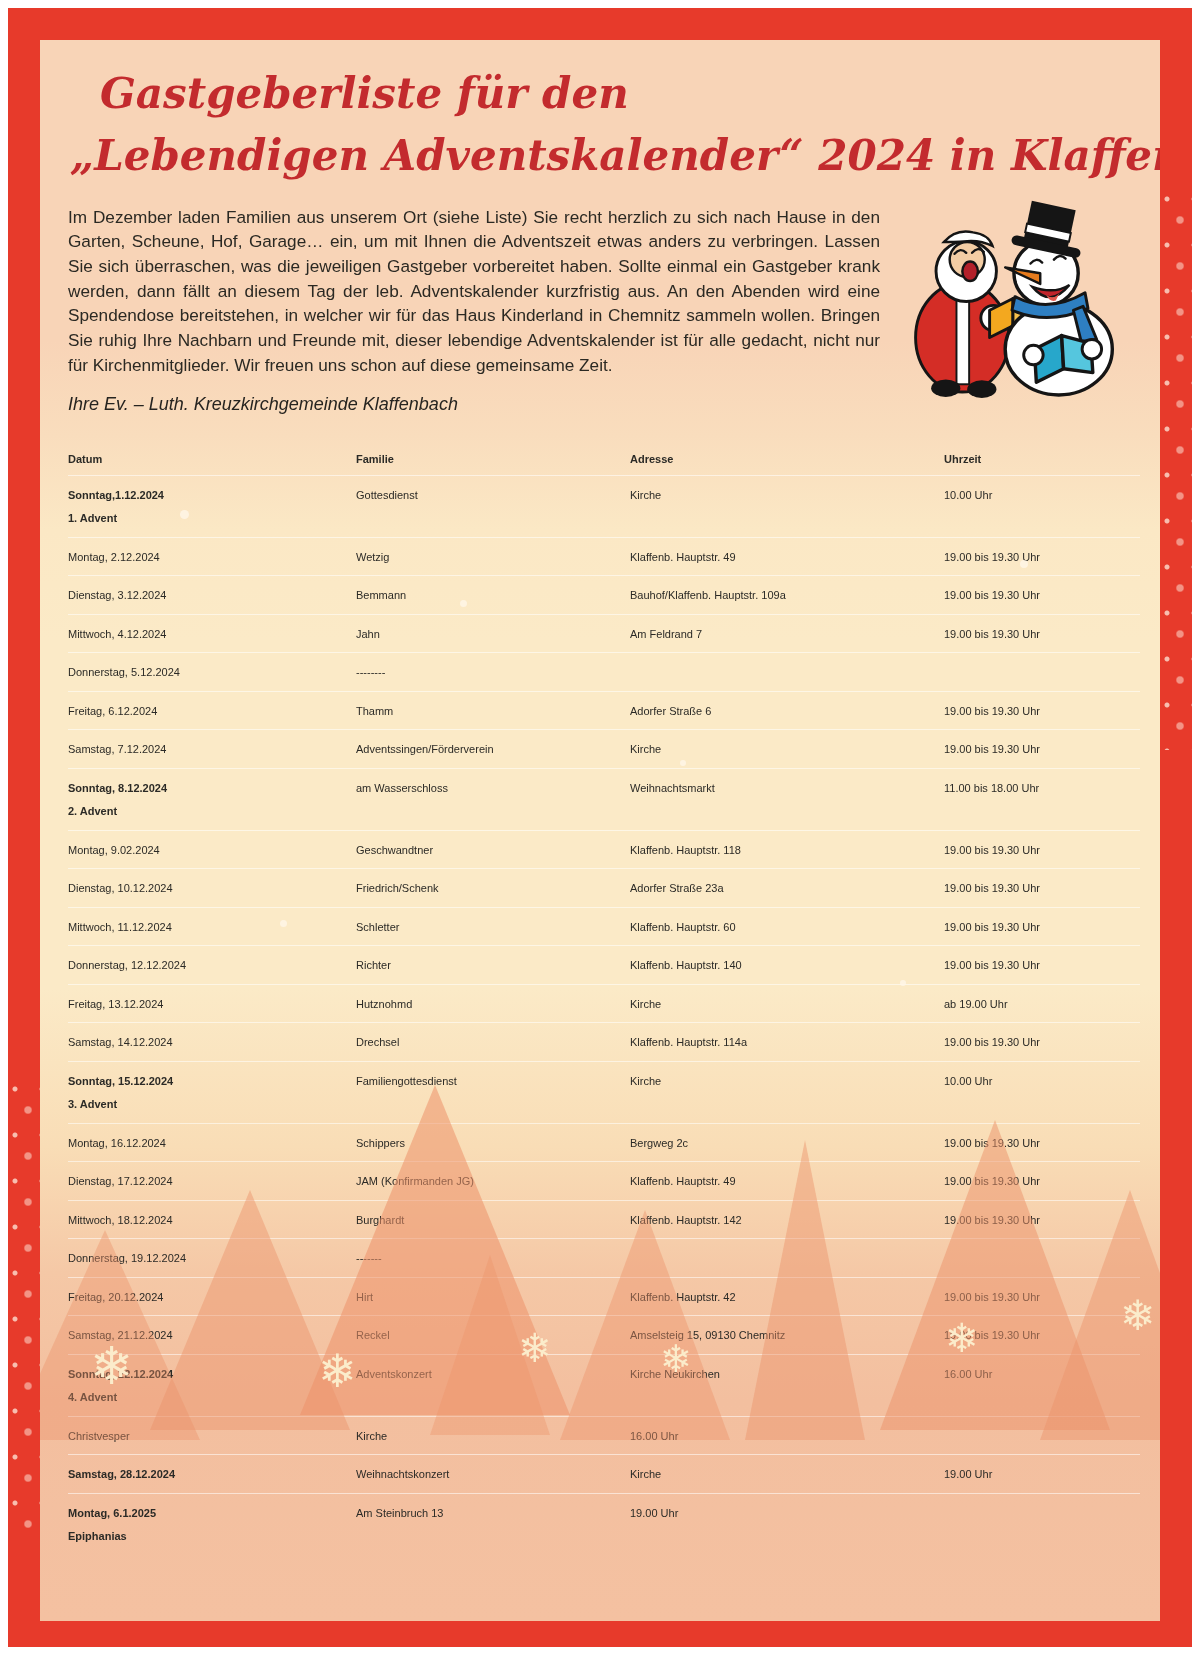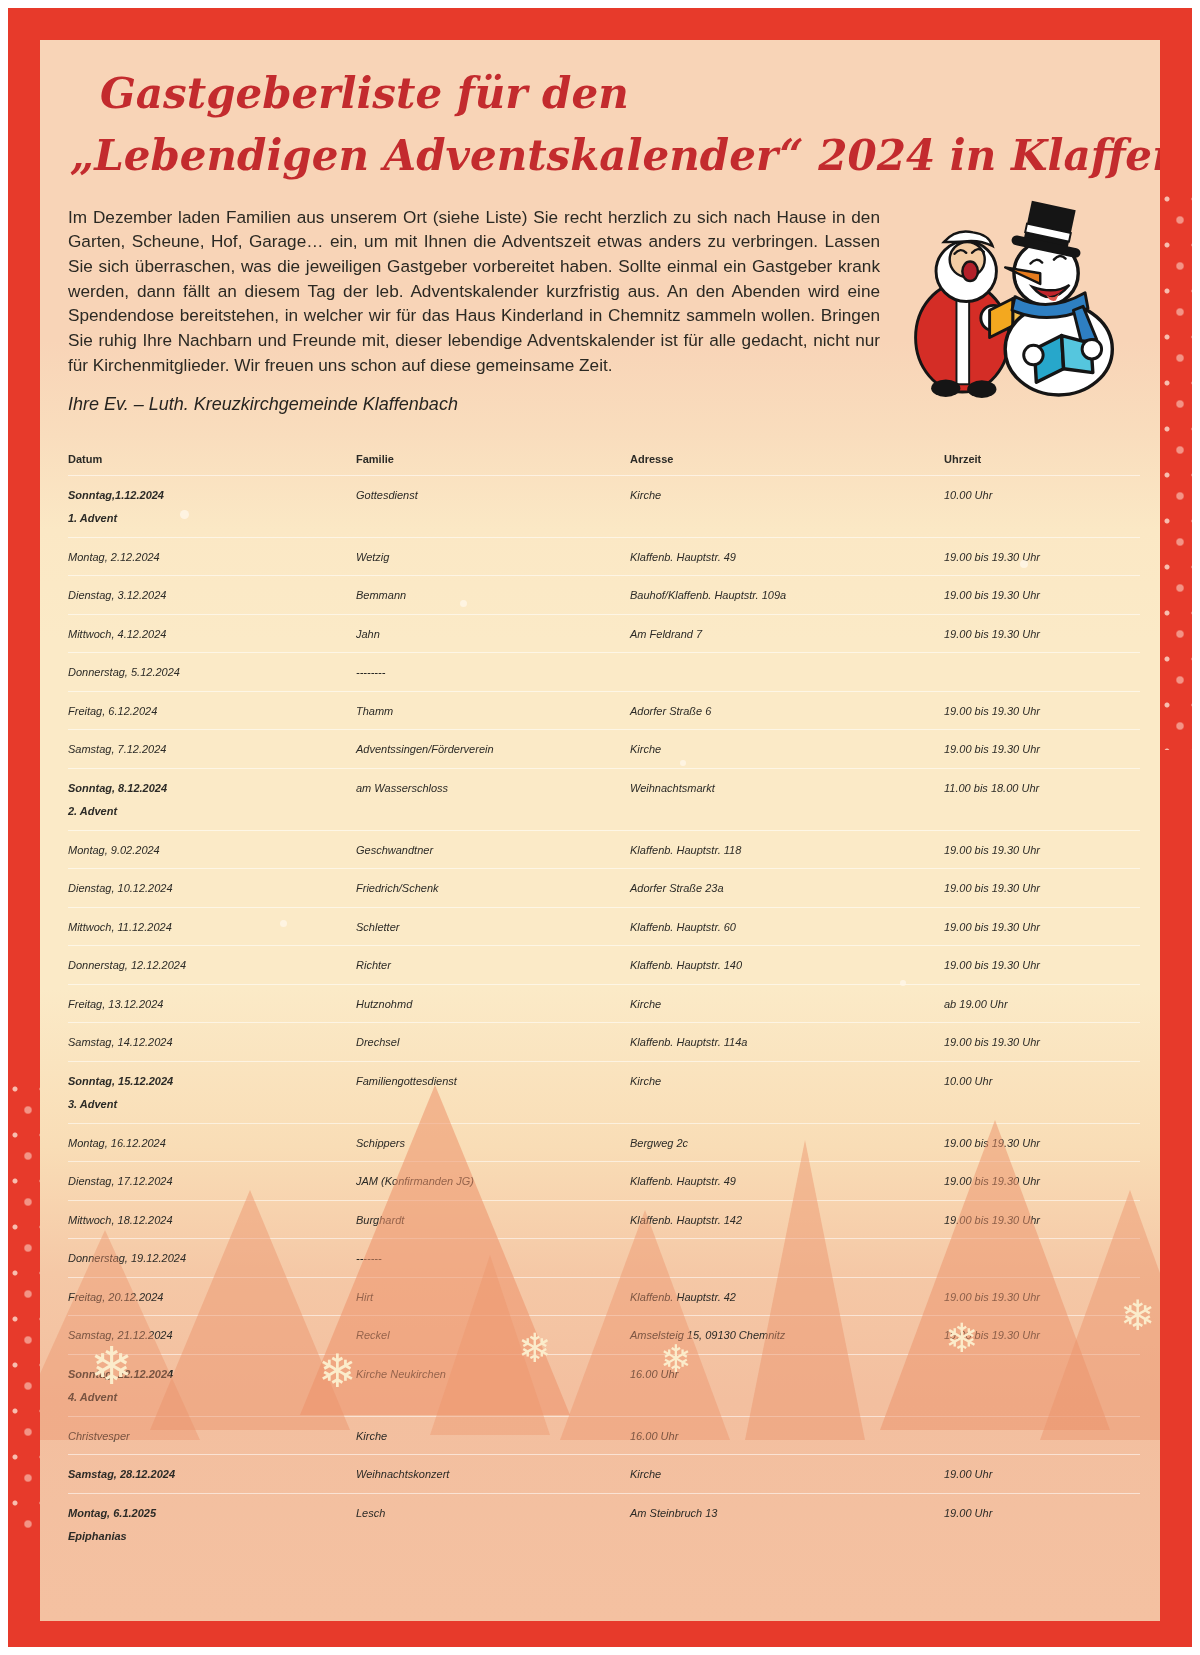--- a/index.html
+++ b/index.html
@@ -32,21 +32,21 @@
           font-family:"DejaVu Serif",serif;font-style:italic;font-weight:bold;
           font-size:42px;line-height:1.15;white-space:nowrap;}
   .intro-row{position:relative;margin:24px 0 8px 28px;width:1064px;}
   .intro{width:812px;text-align:justify;font-size:17.2px;line-height:24.7px;color:#2b2923;}
   .illus{position:absolute;right:8px;top:-6px;width:224px;height:204px;}
   .signature{margin:16px 0 0 28px;font-style:italic;font-size:18px;color:#262420;}
   
   .table{margin:24px 0 0 28px;width:1072px;font-size:11px;}
   .hrow,.row{display:grid;grid-template-columns:288px 274px 314px auto;}
   .hrow{font-weight:700;padding:14px 0 10px 0;}
-  .row{border-top:1px solid rgba(255,255,255,.55);padding:8px 0 6px 0;line-height:23.5px;font-style:italic;}
+  .row{border-top:1px solid rgba(255,255,255,.55);padding:8px 0 6px 0;line-height:23.5px;}
   .cell{padding-right:10px;}
   .row.emph .date{font-weight:700;}
 </style>
 </head>
 <body>
 
 <div class="page">
   <div class="frame">
     <div class="content">
 
@@ -265,40 +265,40 @@
           <div class="cell date">Samstag, 21.12.2024</div>
           <div class="cell">Reckel</div>
           <div class="cell">Amselsteig 15, 09130 Chemnitz</div>
           <div class="cell">19.00 bis 19.30 Uhr</div>
         </div>
         <div class="row emph">
           <div class="cell date">
               <div>Sonntag, 22.12.2024</div>
               <div>4. Advent</div>
             </div>
+          <div class="cell">Adventskonzert</div>
           <div class="cell">Kirche Neukirchen</div>
           <div class="cell">16.00 Uhr</div>
         </div>
         <div class="row emph">
           <div class="cell">Christvesper</div>
           <div class="cell">Kirche</div>
           <div class="cell">16.00 Uhr</div>
         </div>
         <div class="row emph">
           <div class="cell date">Samstag, 28.12.2024</div>
           <div class="cell">Weihnachtskonzert</div>
           <div class="cell">Kirche</div>
           <div class="cell">19.00 Uhr</div>
         </div>
         <div class="row emph">
           <div class="cell date">
               <div>Montag, 6.1.2025</div>
               <div>Epiphanias</div>
             </div>
-          <div class="cell">Lesch</div>
           <div class="cell">Am Steinbruch 13</div>
           <div class="cell">19.00 Uhr</div>
         </div>
       </div>
 
     </div>
   </div>
 
   <div class="speckles right"></div>
   <div class="speckles left"></div>

